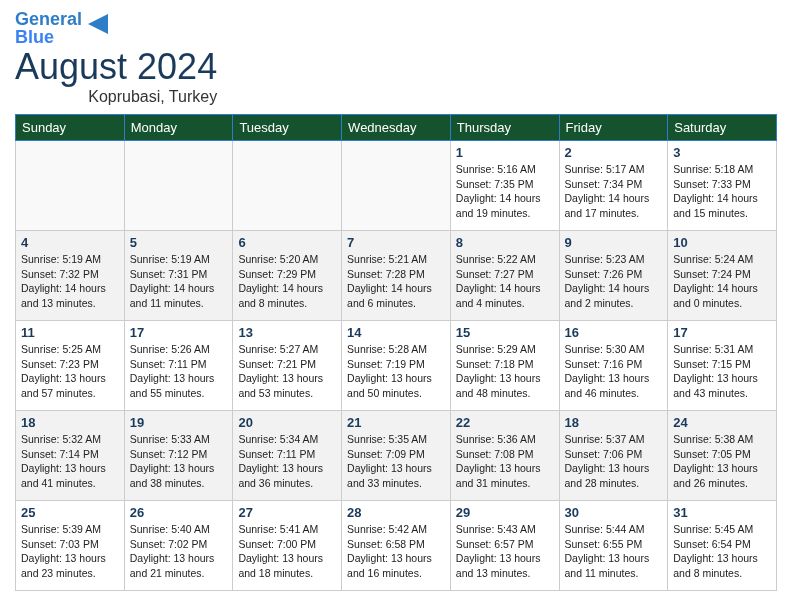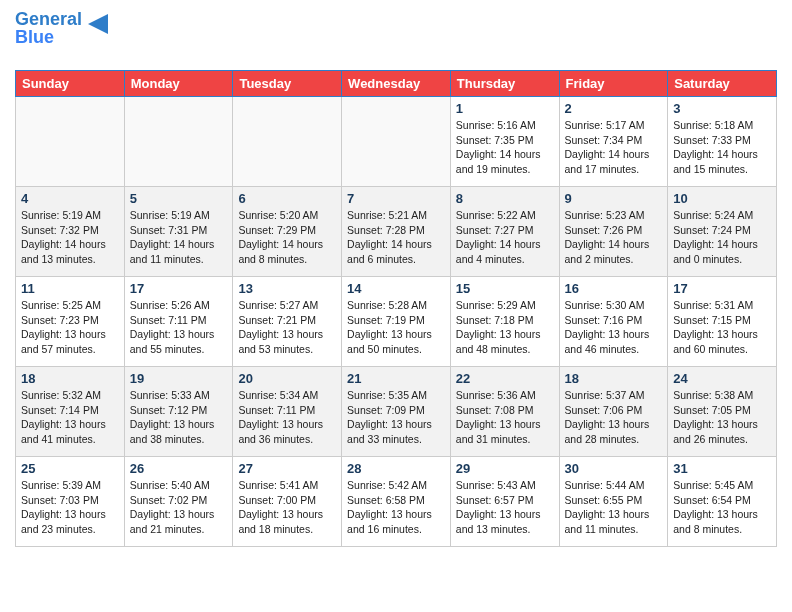--- a/index.html
+++ b/index.html
@@ -7,21 +7,21 @@
       font-family: Arial, sans-serif;
       background: #fff;
       width: 792px;
       min-height: 612px;
       padding: 10px 15px;
     }
     .header {
       display: flex;
       justify-content: space-between;
       align-items: flex-start;
-      margin-bottom: 24px;
+      margin-bottom: 8px;
       flex-direction: column;
     }
     .logo {
       display: flex;
       flex-direction: column;
       align-items: flex-start;
     }
     .logo-text {
       font-size: 18px;
       font-weight: bold;
@@ -38,26 +38,26 @@
     .title-location {
       font-size: 16px;
       color: #333;
     }
     table {
       width: 100%;
       border-collapse: collapse;
       table-layout: fixed;
     }
     th {
-      background: #ef4444;
+      background: #14532d;
       color: #fff;
       text-align: left;
       padding: 5px 6px;
       font-size: 13px;
-      font-weight: bold;
+      font-weight: normal;
       border: 1px solid #2e7dc9;
     }
     td {
       border: 1px solid #ccc;
       vertical-align: top;
       padding: 4px 5px;
       font-size: 10.5px;
       color: #222;
       height: 90px;
       background: #fff;
@@ -80,20 +80,24 @@
   <div class="logo">
     <div style="display:flex;align-items:center;">
       <span class="logo-text">
         <span>General</span><br><span style="color:#3b82f6;">Blue</span>
       </span>
       <svg width="28" height="28" viewBox="0 0 28 28" style="margin-left:2px;margin-top:-8px;">
         <polygon points="4,14 24,4 24,24" fill="#2e7dc9"></polygon>
       </svg>
     </div>
   </div>
+  <div class="title-block">
+    <div class="title-month">August 2024</div>
+    <div class="title-location">Koprubasi, Turkey</div>
+  </div>
 </div>
 
 <table>
   <thead>
     <tr>
     <th>Sunday</th>
         <th>Monday</th>
         <th>Tuesday</th>
         <th>Wednesday</th>
         <th>Thursday</th>
@@ -254,21 +258,21 @@
             <div>Daylight: 13 hours</div>
             <div>and 46 minutes.</div>
           </div>
         </td>
         <td class="">
           <span class="day-num">17</span>
           <div class="cell-text">
             <div>Sunrise: 5:31 AM</div>
             <div>Sunset: 7:15 PM</div>
             <div>Daylight: 13 hours</div>
-            <div>and 60 minutes.</div>
+            <div>and 43 minutes.</div>
           </div>
         </td>
       </tr>
       <tr>
         <td class="shaded">
           <span class="day-num">18</span>
           <div class="cell-text">
             <div>Sunrise: 5:32 AM</div>
             <div>Sunset: 7:14 PM</div>
             <div>Daylight: 13 hours</div>

